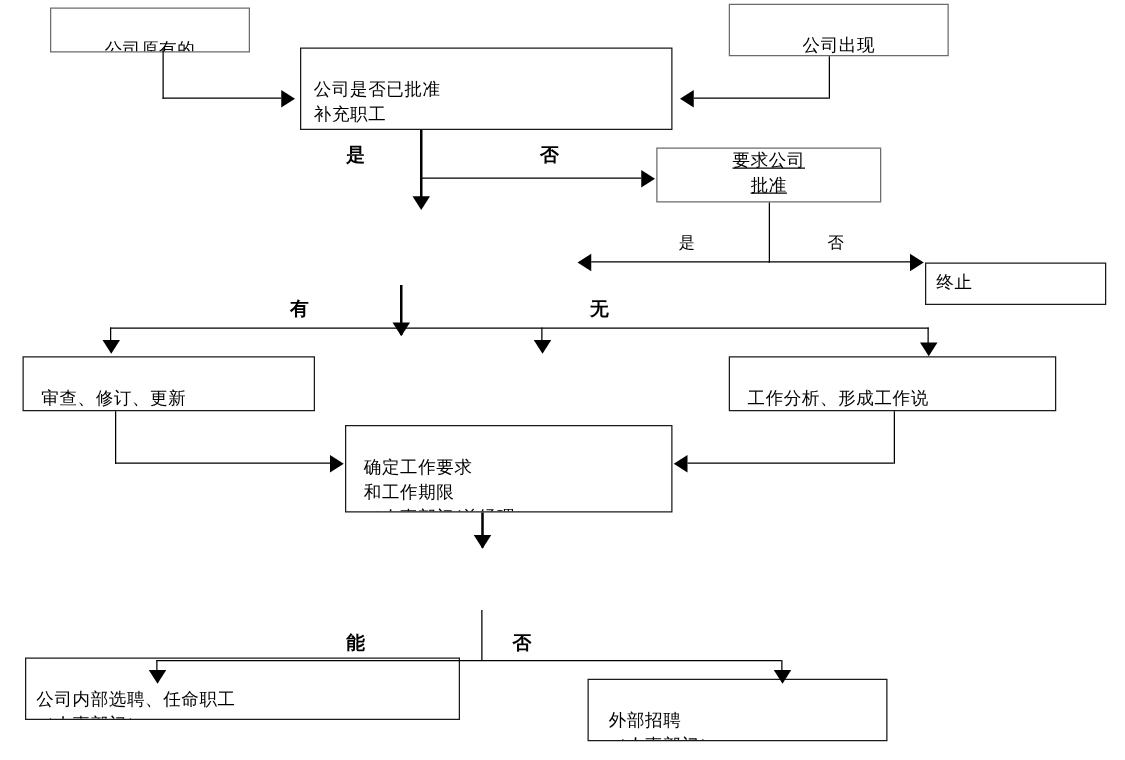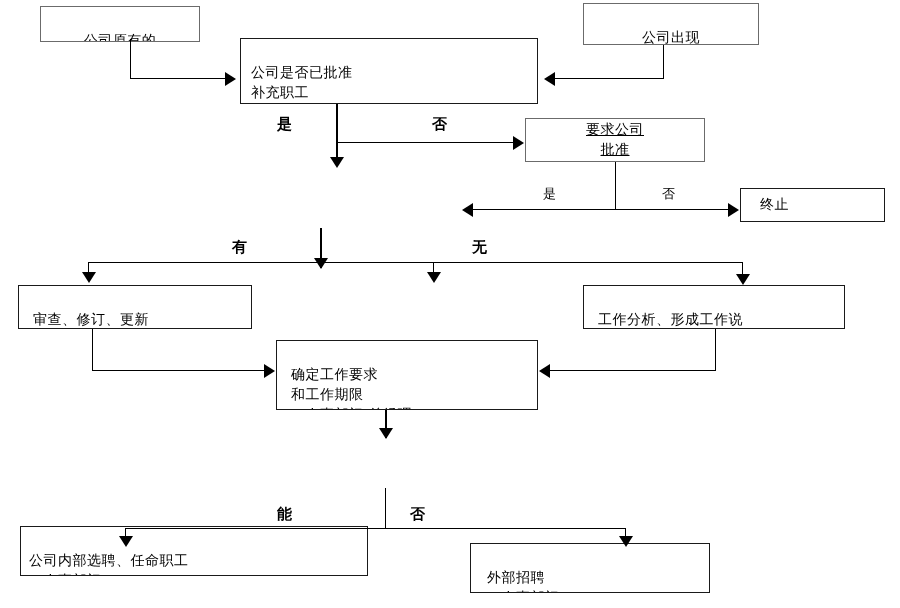--- a/index.html
+++ b/index.html
@@ -87,21 +87,21 @@
     <span class="ln">公司是否已批准
 补充职工
 （人事部门（报总经理））</span>
   </div>
 
   <div class="node center ctr-v" style="left:525px;top:118px;width:180px;height:44px;">
     <span class="ln">要求公司
 批准</span>
   </div>
 
-  <div class="node thick" style="left:740px;top:188px;width:145px;height:34px;padding-left:19px;display:flex;align-items:center;">
+  <div class="node thick" style="left:740px;top:210px;width:145px;height:34px;padding-left:8px;display:flex;align-items:center;">
     <span class="ln">终止</span>
   </div>
 
 
   <div class="node thick" style="left:18px;top:285px;width:234px;height:44px;padding-left:14px;">
     <span class="ln">审查、修订、更新
 工作说明书</span>
   </div>
 
   <div class="node thick" style="left:583px;top:285px;width:262px;height:44px;padding-left:14px;">

